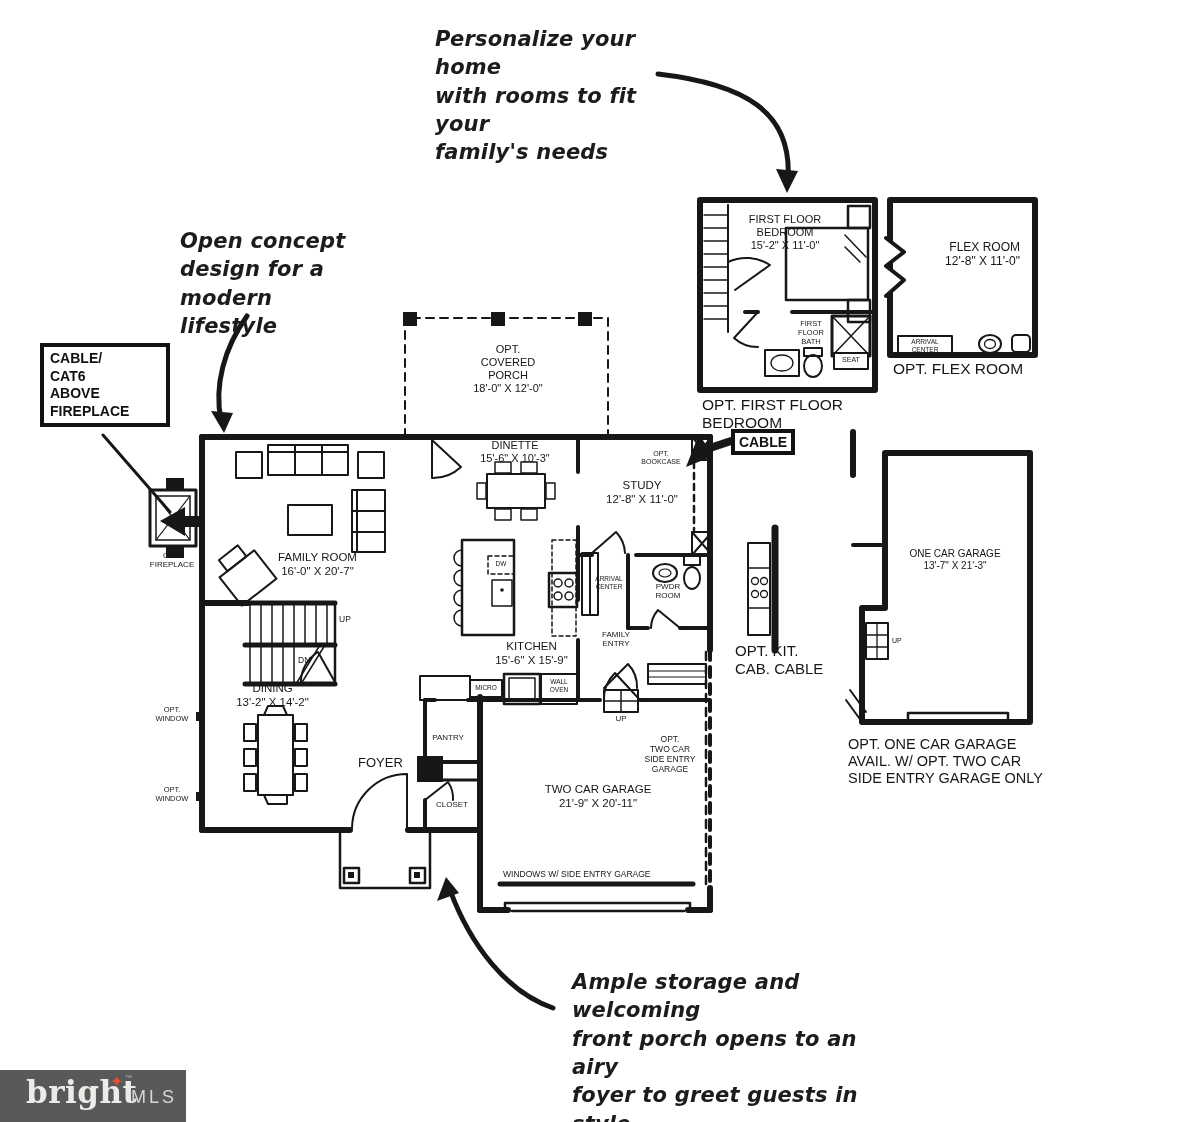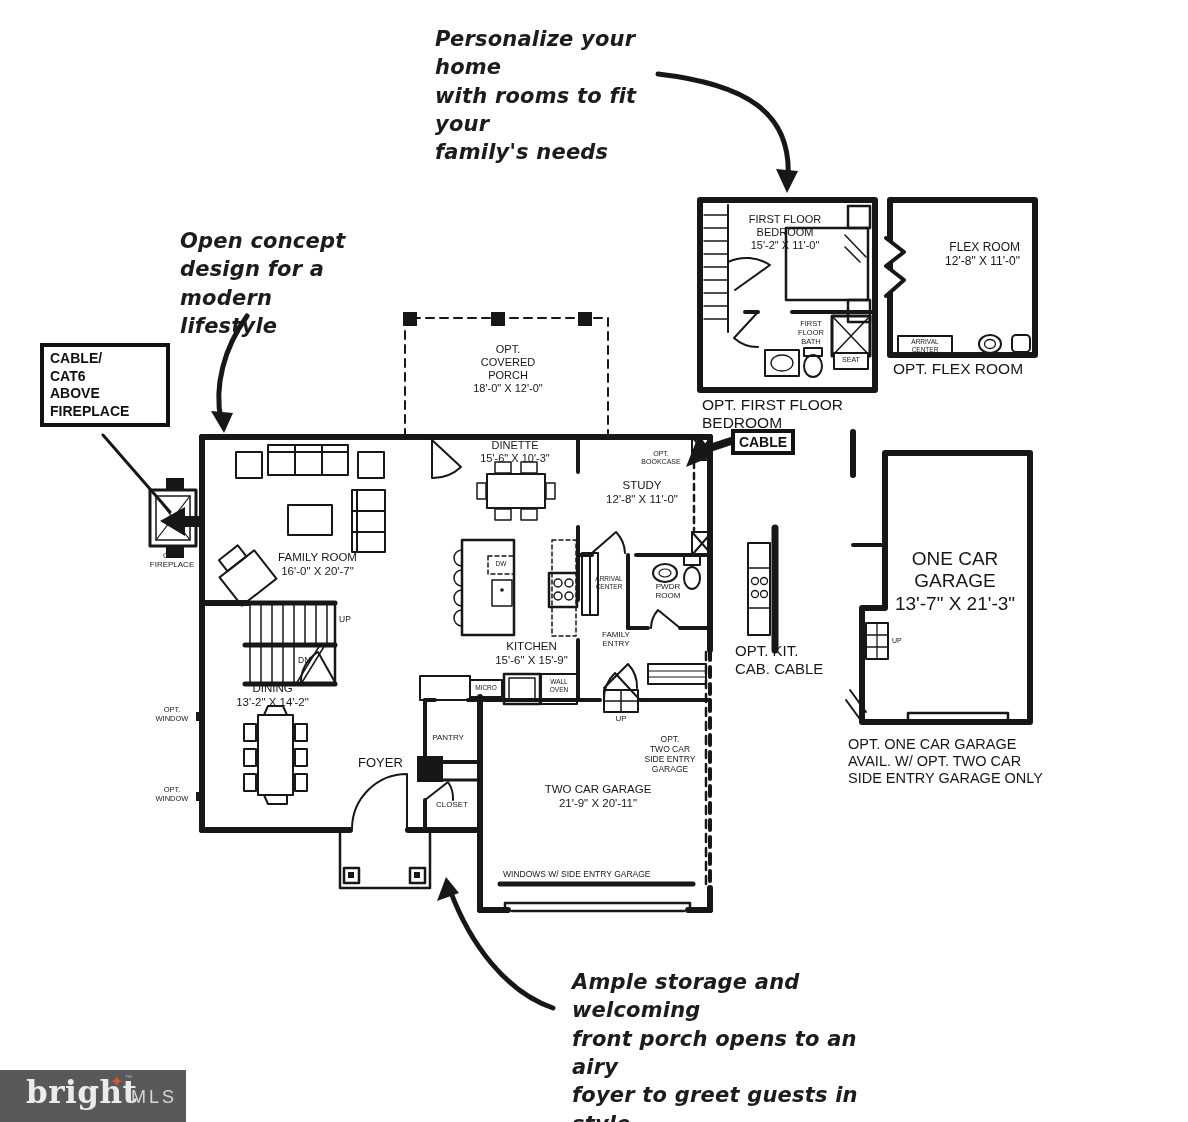--- a/index.html
+++ b/index.html
@@ -309,21 +309,21 @@
   <div class="lbl" style="left:836px;top:356px;width:30px;font-size:7px;">SEAT</div>
   <div class="lbl left" style="left:702px;top:388px;width:160px;font-size:15.5px;margin-top:8px;">OPT. FIRST FLOOR
 BEDROOM</div>
 
   <div class="lbl" style="left:905px;top:240px;width:115px;font-size:12px;text-align:right;">FLEX ROOM
 12'-8" X 11'-0"</div>
   <div class="lbl" style="left:899px;top:338px;width:52px;font-size:6.5px;">ARRIVAL
 CENTER</div>
   <div class="lbl left" style="left:893px;top:360px;width:160px;font-size:15.5px;">OPT. FLEX ROOM</div>
 
-  <div class="lbl" style="left:880px;top:548px;width:150px;font-size:19px;">ONE CAR GARAGE
+  <div class="lbl" style="left:880px;top:548px;width:150px;font-size:10px;">ONE CAR GARAGE
 13'-7" X 21'-3"</div>
   <div class="lbl left" style="left:892px;top:637px;width:22px;font-size:7px;">UP</div>
   <div class="lbl left" style="left:848px;top:736px;width:210px;font-size:14.5px;">OPT. ONE CAR GARAGE
 AVAIL. W/ OPT. TWO CAR
 SIDE ENTRY GARAGE ONLY</div>
 
   <div class="lbl left" style="left:735px;top:642px;width:100px;font-size:15px;">OPT. KIT.
 CAB. CABLE</div>
 
   <div class="logo-bar">

